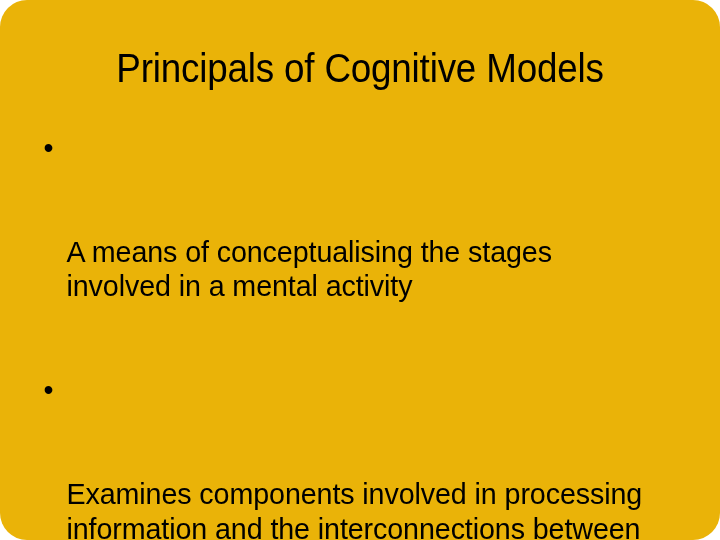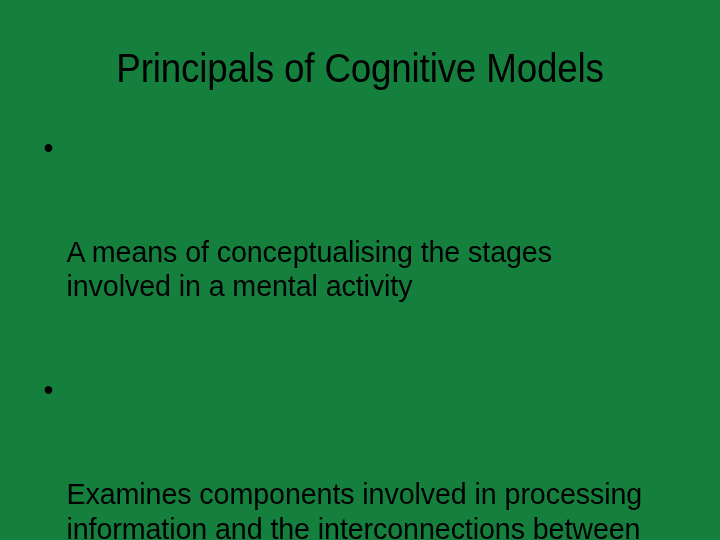--- a/index.html
+++ b/index.html
@@ -13,22 +13,23 @@
     overflow: hidden;
     font-family: "Liberation Sans Narrow", "Liberation Sans", "DejaVu Sans", sans-serif;
     color: #000000;
     -webkit-font-smoothing: antialiased;
   }
 
   .slide {
     position: relative;
     width: 720px;
     height: 540px;
-    background: #15803d;
+    background: #eab308;
     box-sizing: border-box;
+    border-radius: 27px;
   }
 
   .slide-title {
     position: absolute;
     left: 0;
     top: 44px;
     width: 720px;
     text-align: center;
     font-size: 40px;
     line-height: 48px;

